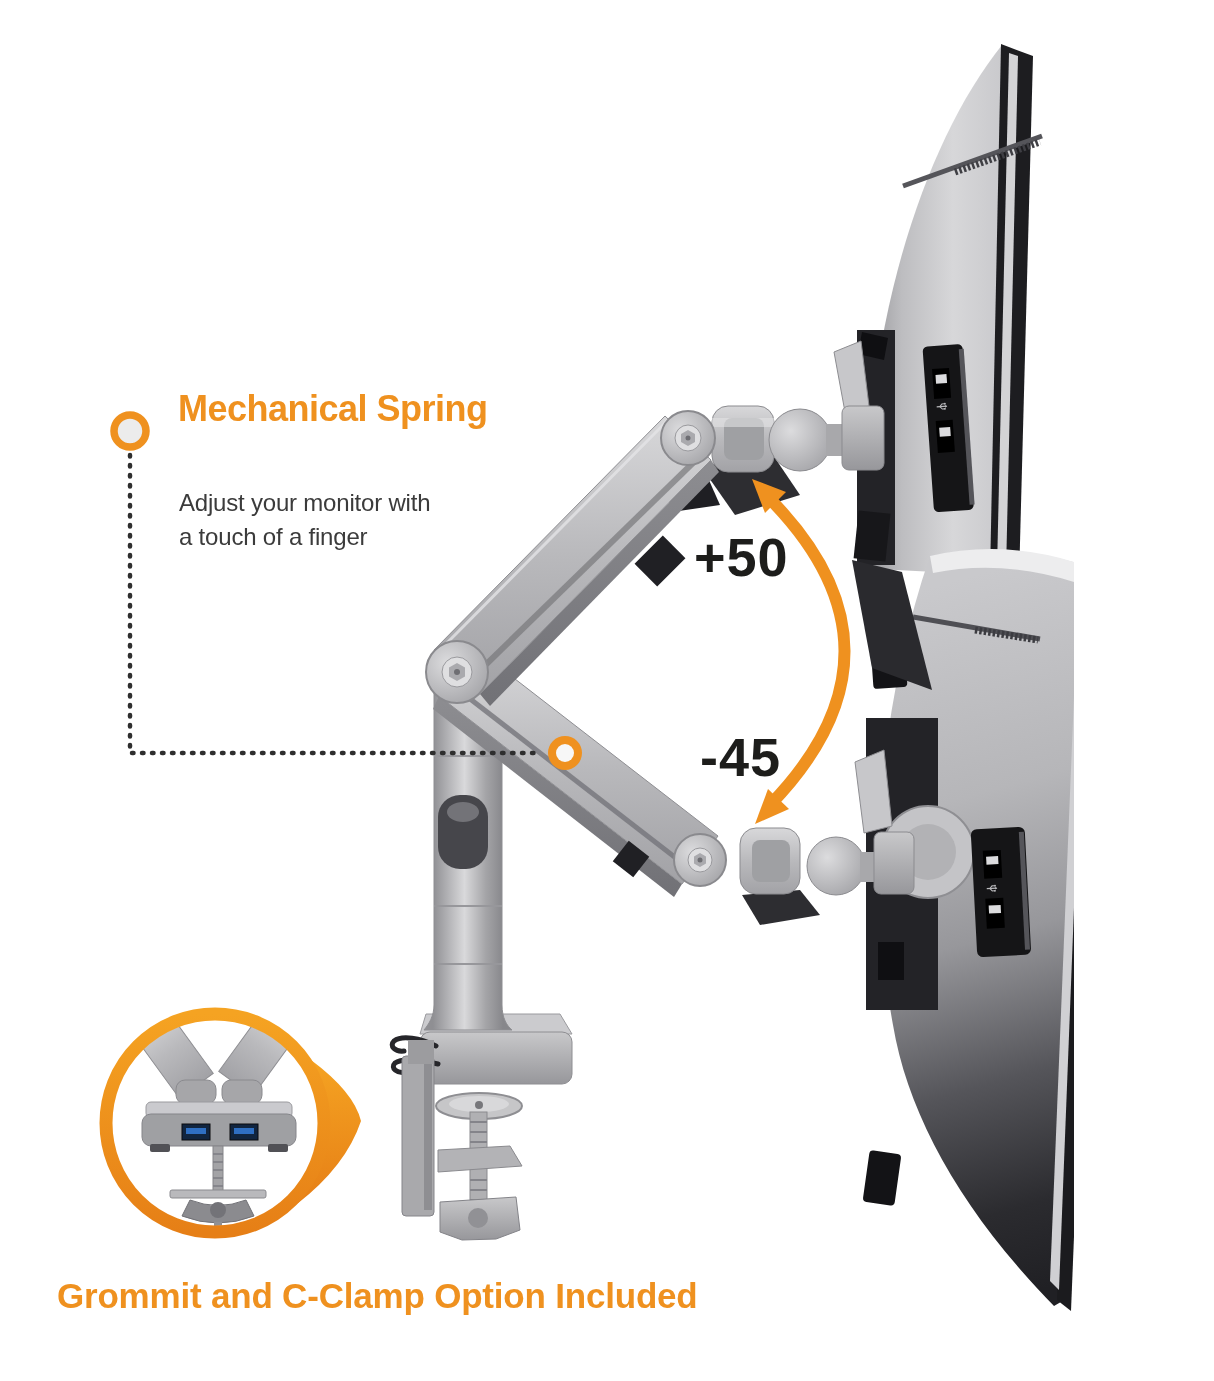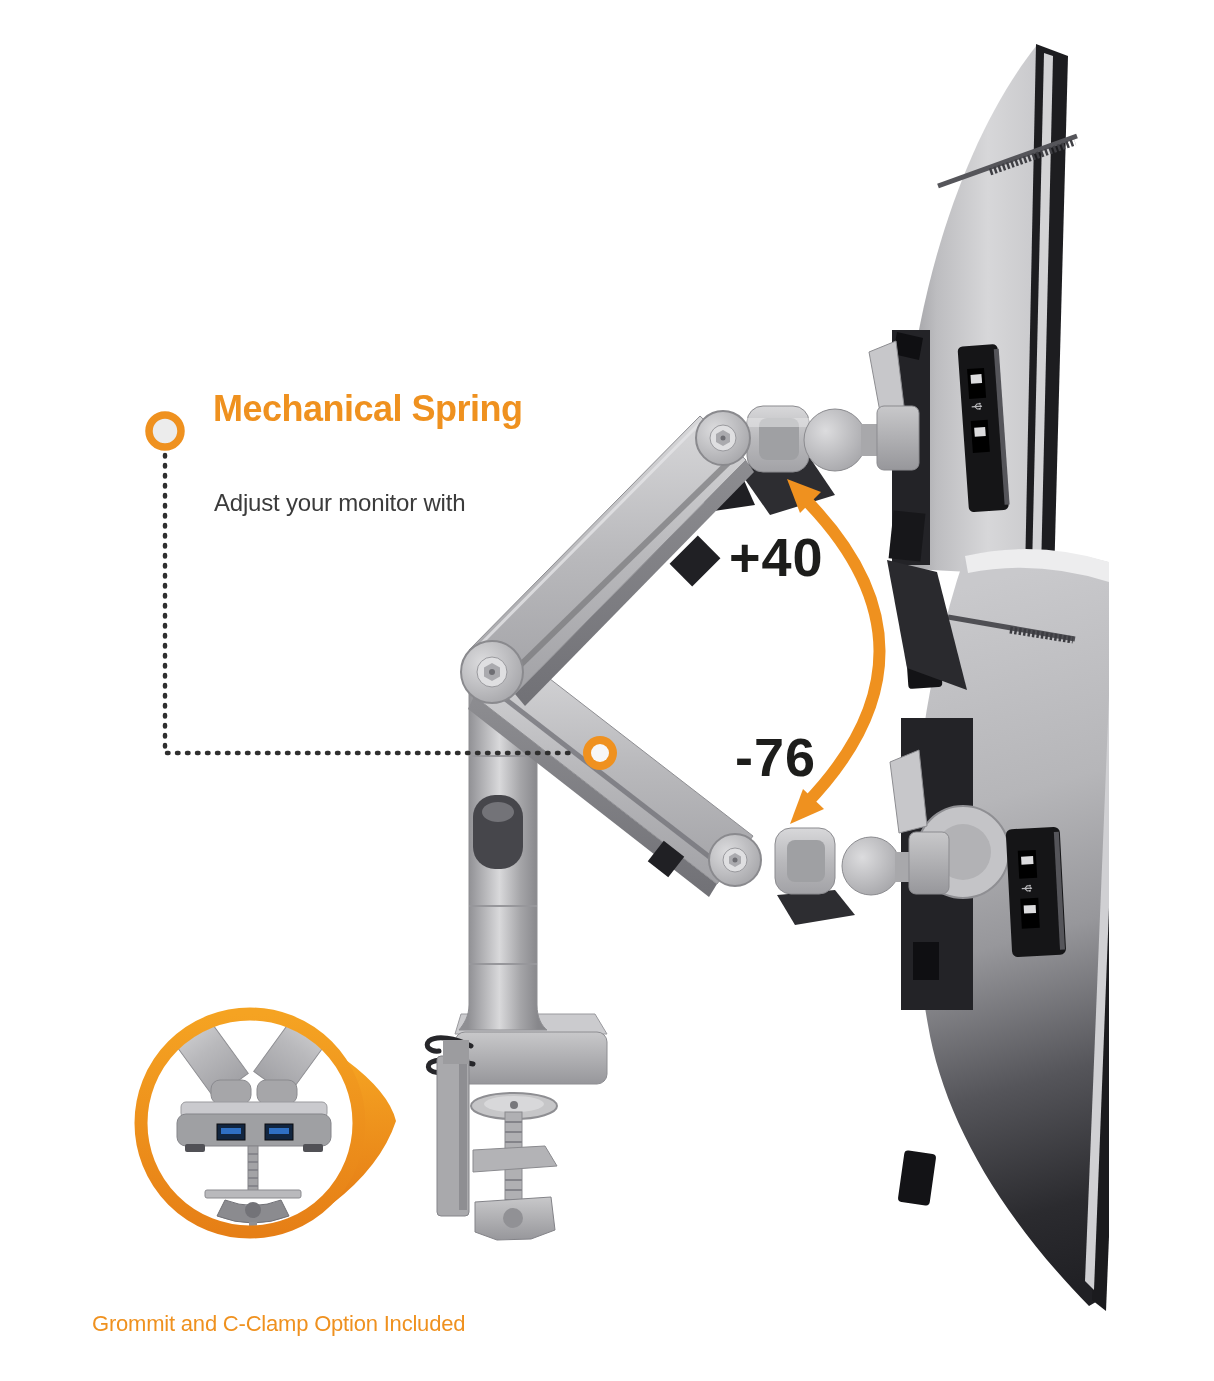--- a/index.html
+++ b/index.html
@@ -1,28 +1,28 @@
 <!DOCTYPE html>
 <html style="--accent: #EF911F;"><head>
 <meta charset="utf-8">
 <style>
   html,body{margin:0;padding:0;background:#fff;}
   :root{--accent:#EF911F;--ink:#1d1d1b;--body:#3b3b3b;}
   .stage{position:relative;width:1074px;height:1381px;background:#fff;overflow:hidden;
-         font-family:"Liberation Sans", sans-serif;margin-left:35px;}
+         font-family:"Liberation Sans", sans-serif;}
   .stage svg{position:absolute;left:0;top:0;}
   .headline{position:absolute;left:178px;top:388px;color:var(--accent);
             font-size:36px;font-weight:bold;line-height:42px;letter-spacing:-0.5px;}
   .subtext{position:absolute;left:179px;top:486px;color:var(--body);
            font-size:24px;line-height:34px;letter-spacing:-0.2px;}
   .angle{position:absolute;color:var(--ink);font-size:54px;font-weight:bold;letter-spacing:1px;}
   .angle-up{left:694px;top:526px;}
   .angle-down{left:700px;top:726px;}
-  .caption{position:absolute;left:57px;top:1311px;color:var(--accent);
-           font-size:22px;font-weight:normal;letter-spacing:-0.2px;}
+  .caption{position:absolute;left:57px;top:1276px;color:var(--accent);
+           font-size:35px;font-weight:bold;letter-spacing:-0.2px;}
 </style>
 </head>
 <body>
 
 <div class="stage">
 
 <svg width="1214" height="1381" viewBox="0 0 1214 1381">
   <defs>
     <linearGradient id="gMonU" x1="0" y1="0" x2="1" y2="0">
       <stop offset="0" stop-color="#8e8e92"></stop>
@@ -233,20 +233,21 @@
     <circle cx="215" cy="1123" r="109" fill="none" stroke="url(#gOrange)" stroke-width="13"></circle>
   </g>
 </svg>
 
 <div class="headline">
   <div>Mechanical Spring</div>
 </div>
 
 <div class="subtext">
   <div>Adjust your monitor with</div>
+  <div>a touch of a finger</div>
 </div>
 
-<div class="angle angle-up">+40</div>
-<div class="angle angle-down">-76</div>
+<div class="angle angle-up">+50</div>
+<div class="angle angle-down">-45</div>
 
 <div class="caption">Grommit and C-Clamp Option Included</div>
 
 </div>
 
 </body></html>

